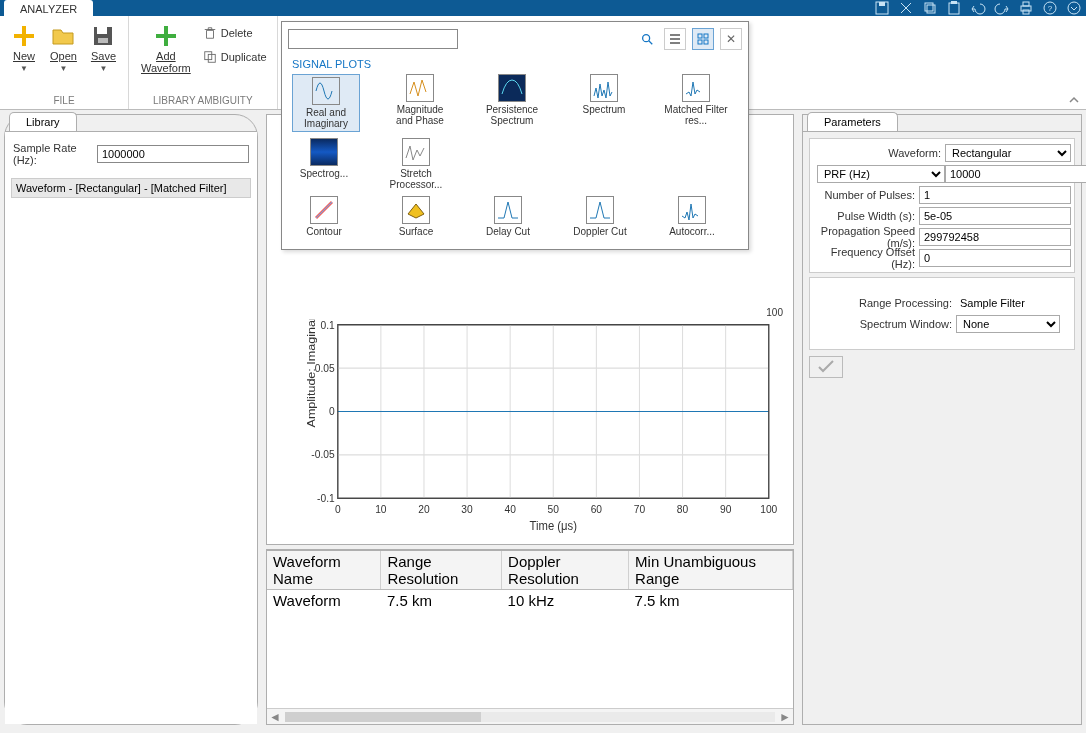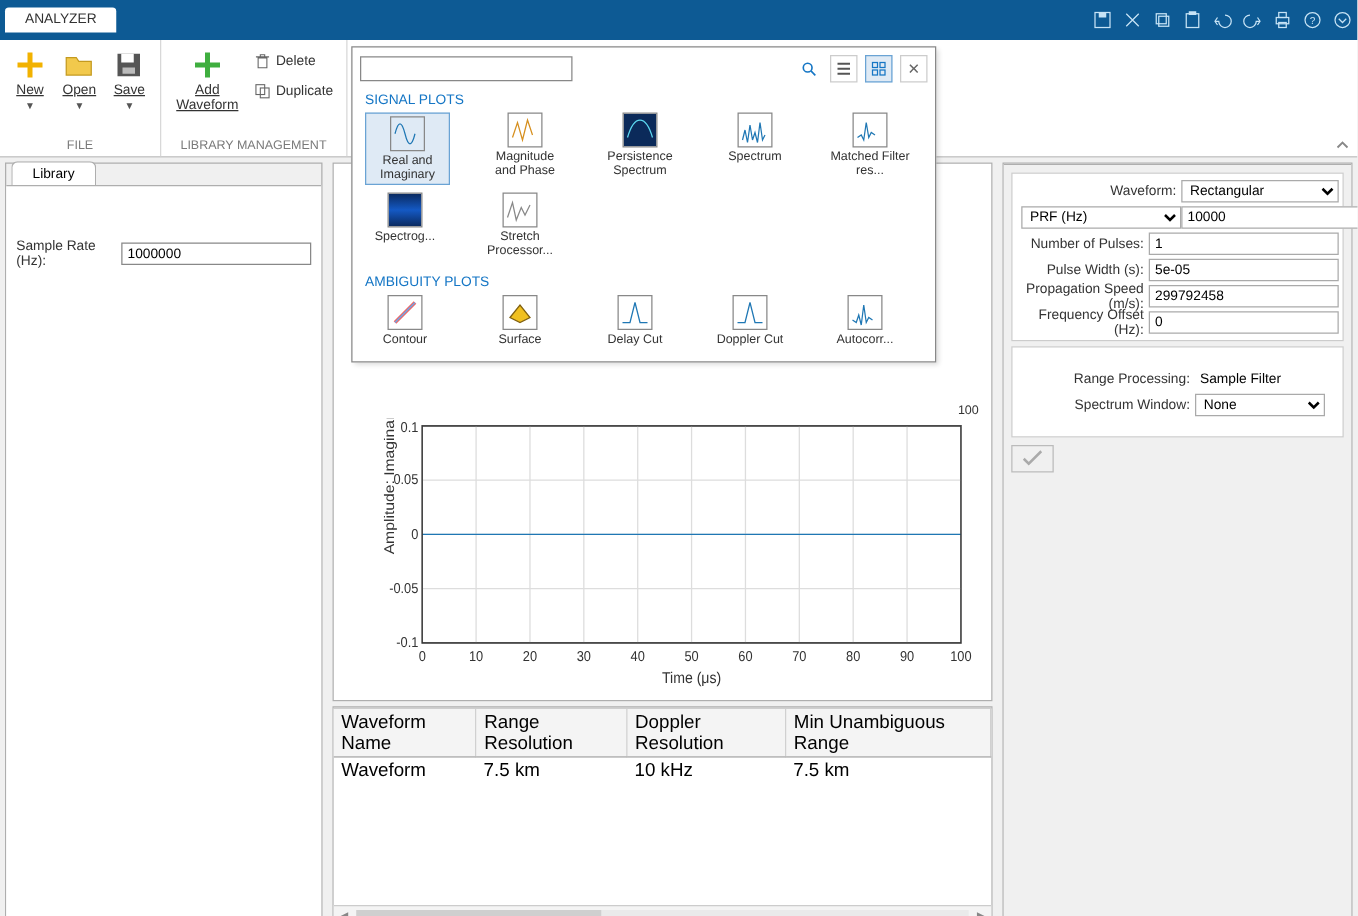--- a/index.html
+++ b/index.html
@@ -6,23 +6,23 @@
 body {
   font-family: Arial, Helvetica, sans-serif;
   font-size: 12px;
   background: #f0f0f0;
   width: 1086px;
   height: 733px;
   overflow: hidden;
 }
 .titlebar {
   background: #0d5a94;
-  height: 32px;
-  display: flex;
-  align-items: center;
+  height: 16px;
+  display: flex;
+  align-items: flex-start;
   justify-content: space-between;
   color: #fff;
   padding: 0 4px;
 }
 .titlebar .tab {
   background: #fff;
   color: #333;
   height: 20px;
   padding: 3px 16px;
   font-size: 11px;
@@ -110,22 +110,22 @@
 .panel-body {
   flex: 1;
   border-top: 1px solid #aeaeae;
   background: #fff;
   padding: 6px;
   display: flex;
   flex-direction: column;
 }
 
 
-.library { width: 254px; }
-.field-row { display: flex; align-items: center; gap: 4px; padding: 4px 2px; margin-top: 32px; }
+.library { width: 254px; border-radius: 23px; }
+.field-row { display: flex; align-items: center; gap: 4px; padding: 4px 2px; }
 .field-label { font-size: 11px; color: #333; }
 .field-input { flex: 1; border: 1px solid #888; height: 18px; font-size: 11px; padding: 0 4px; }
 .list-item {
   background: #e8e8e8;
   border: 1px solid #ccc;
   padding: 3px 4px;
   font-size: 11px;
   cursor: pointer;
 }
 
@@ -339,38 +339,39 @@
         </div>
         <div class="small-btn">
           <svg class="icon" viewBox="0 0 16 16">
               <rect x="2" y="2" width="8" height="9" fill="none" stroke="#666"></rect>
               <rect x="6" y="5" width="8" height="9" fill="none" stroke="#666"></rect>
             </svg>
           <span>Duplicate</span>
         </div>
       </div>
     </div>
-    <div class="group-label">LIBRARY MANAGEMENT</div>
+    <div class="group-label">LIBRARY AMBIGUITY</div>
   </div>
 
   <svg class="collapse-arrow" viewBox="0 0 12 12">
       <path d="M2 8l4-4 4 4" fill="none" stroke="#888" stroke-width="1.5"></path>
     </svg>
 </div>
 
 <div class="main">
 
   <div class="panel library">
     <div><span class="panel-tab">Library</span></div>
     <div class="panel-body">
       <div class="field-row">
         <span class="field-label">Sample Rate (Hz):</span>
         <input class="field-input" value="1000000" style="">
       </div>
       <div style="height:8px;"></div>
+      <div class="list-item">Waveform - [Rectangular] - [Matched Filter]</div>
     </div>
   </div>
 
   <div class="center">
     <div class="center-top">
       <div class="plots-bg">
         <span class="xtick-top">100</span>
         <div class="plot-imag">
           <svg viewBox="0 0 460 190" preserveAspectRatio="none">
 
@@ -499,21 +500,20 @@
             <div class="gitem">
               <div class="gicon">
                   <svg width="24" height="24" viewBox="0 0 24 24">
                     <path d="M2 18l4-12 3 14 4-10 3 6 4-8" fill="none" stroke="#888"></path>
                   </svg>
                 </div>
               <span class="glbl">Stretch Processor...</span>
             </div>
           </div>
 
-          <div class="section-title">AMBIGUITY PLOTS</div>
           <div class="items">
             <div class="gitem">
               <div class="gicon">
                   <svg width="24" height="24" viewBox="0 0 24 24">
                     <path d="M4 20L20 4" stroke="#e66" stroke-width="3"></path>
                     <path d="M4 20L20 4" stroke="#6ae" stroke-width="1"></path>
                   </svg>
                 </div>
               <span class="glbl">Contour</span>
             </div>
@@ -580,20 +580,21 @@
           <div class="track">
               <div class="thumb"></div>
             </div>
           <span>►</span>
         </div>
       </div>
     </div>
   </div>
 
   <div class="panel params">
+    <div><span class="panel-tab">Parameters</span></div>
     <div class="panel-body" style="background:#f0f0f0;">
       <div style="background:#fff;border:1px solid #ccc;padding:3px;">
         <div class="param-row">
           <span class="param-label">Waveform:</span>
           <select class="param-select"><option>Rectangular</option></select>
         </div>
         <div class="param-row">
           <select class="param-select" style="flex:0 0 128px;margin-left:4px;"><option>PRF (Hz)</option></select>
           <input class="param-value" value="10000" style="">
         </div>

